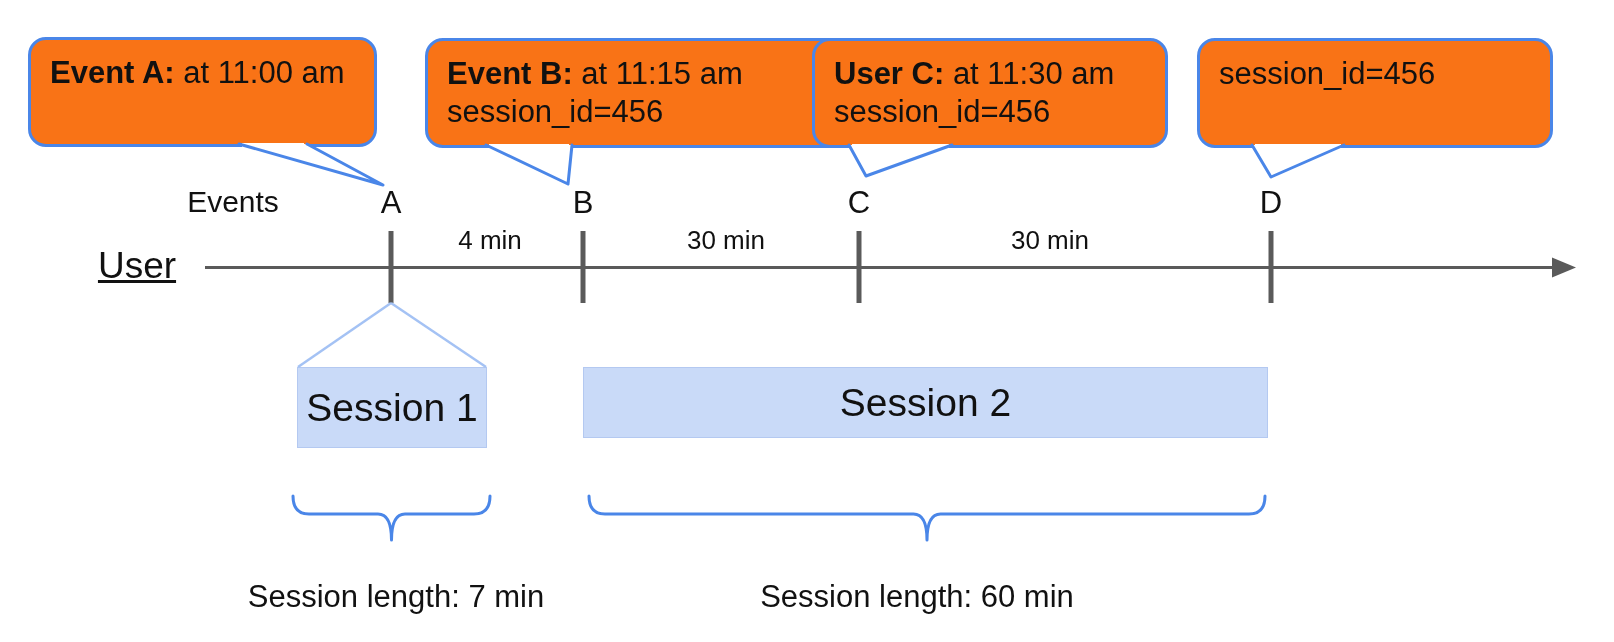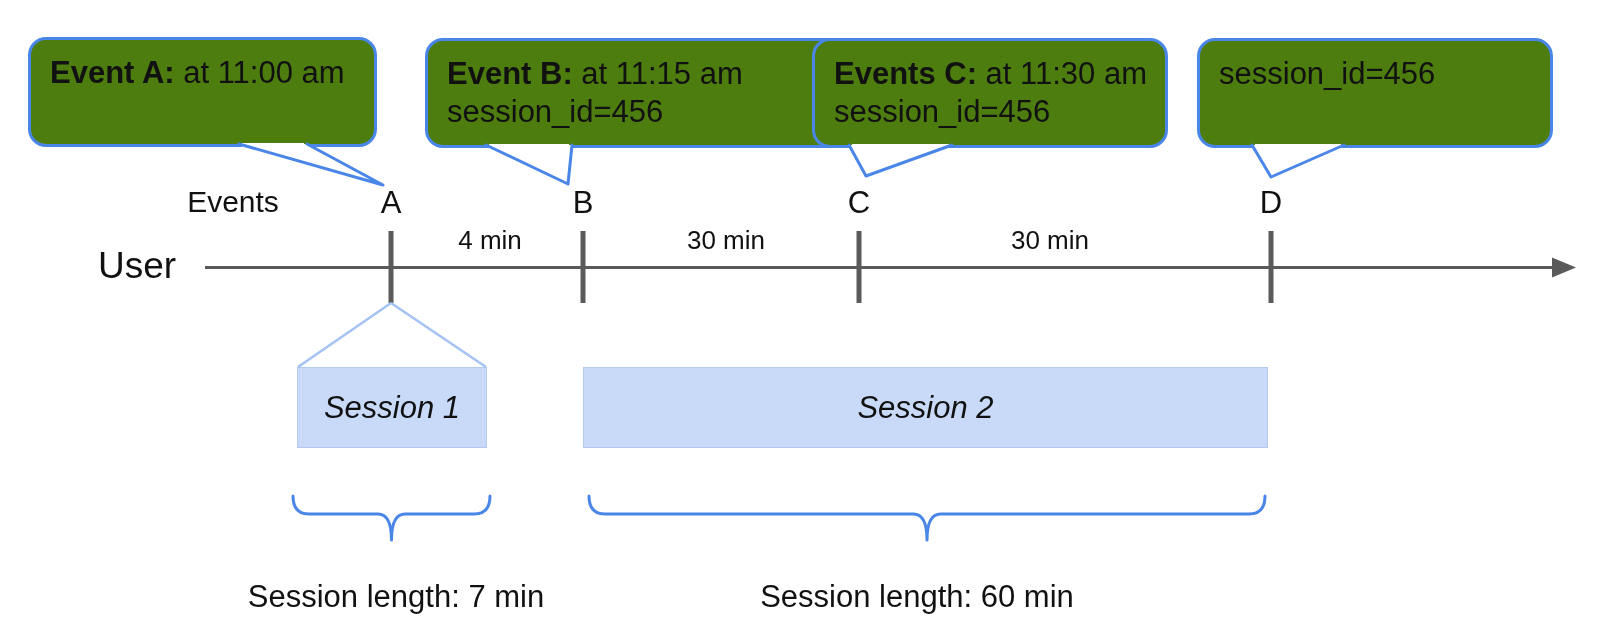--- a/index.html
+++ b/index.html
@@ -19,80 +19,79 @@
   .layer-svg {
     position: absolute;
     left: 0; top: 0;
     z-index: 2;
     pointer-events: none;
   }
   .bubble {
     position: absolute;
     z-index: 1;
     box-sizing: border-box;
-    background: #4d7c0f;
+    background: #f97316;
     border: 3px solid #4a86e8;
     border-radius: 18px;
     padding: 14px 12px 0 19px;
     font-size: 31px;
     line-height: 38px;
     white-space: nowrap;
   }
   .bubble .b { font-weight: bold; }
   .session-box {
     position: absolute;
     z-index: 1;
     box-sizing: border-box;
     background: #c9daf8;
     border: 1.5px solid #b4c9f1;
     display: flex;
     align-items: center;
     justify-content: center;
-    font-size: 31px;
-    font-style: italic;
+    font-size: 39px;
   }
   .lbl {
     position: absolute;
     z-index: 3;
     transform: translate(-50%, -50%);
     white-space: nowrap;
   }
   .lbl-events   { font-size: 30px; }
-  .lbl-user     { font-size: 37px; }
+  .lbl-user     { font-size: 37px; text-decoration: underline; }
   .lbl-letter   { font-size: 31px; }
   .lbl-interval { font-size: 26px; }
   .lbl-length   { font-size: 31px; }
 </style>
 </head>
 <body>
 
 <div class="stage">
 
   <div class="bubble" style="left:28px; top:37px; width:349px; height:110px">
     <div><span class="b">Event A:</span><span> at 11:00 am</span></div>
   </div>
 
   <div class="bubble" style="left:425px; top:38px; width:424px; height:110px">
     <div><span class="b">Event B:</span><span> at 11:15 am</span></div>
     <div>session_id=456</div>
   </div>
 
   <div class="bubble" style="left:812px; top:38px; width:356px; height:110px">
-    <div><span class="b">Events C:</span><span> at 11:30 am</span></div>
+    <div><span class="b">User C:</span><span> at 11:30 am</span></div>
     <div>session_id=456</div>
   </div>
 
   <div class="bubble" style="left:1197px; top:38px; width:356px; height:110px">
     <div>session_id=456</div>
   </div>
 
   <div class="session-box" style="left:297px; top:367px; width:190px; height:81px">
     <span>Session 1</span>
   </div>
-  <div class="session-box" style="left:583px; top:367px; width:685px; height:81px">
+  <div class="session-box" style="left:583px; top:367px; width:685px; height:71px">
     <span>Session 2</span>
   </div>
 
   <svg class="layer-svg" width="1614" height="642" viewBox="0 0 1614 642">
 
     <line x1="205" y1="267.5" x2="1556" y2="267.5" stroke="#5a5a5a" stroke-width="3"></line>
     <polygon points="1552,257.5 1552,277.5 1576,267.5" fill="#5a5a5a"></polygon>
 
     <line x1="391" y1="231" x2="391" y2="303" stroke="#5a5a5a" stroke-width="5"></line>
     <line x1="583" y1="231" x2="583" y2="303" stroke="#5a5a5a" stroke-width="5"></line>

